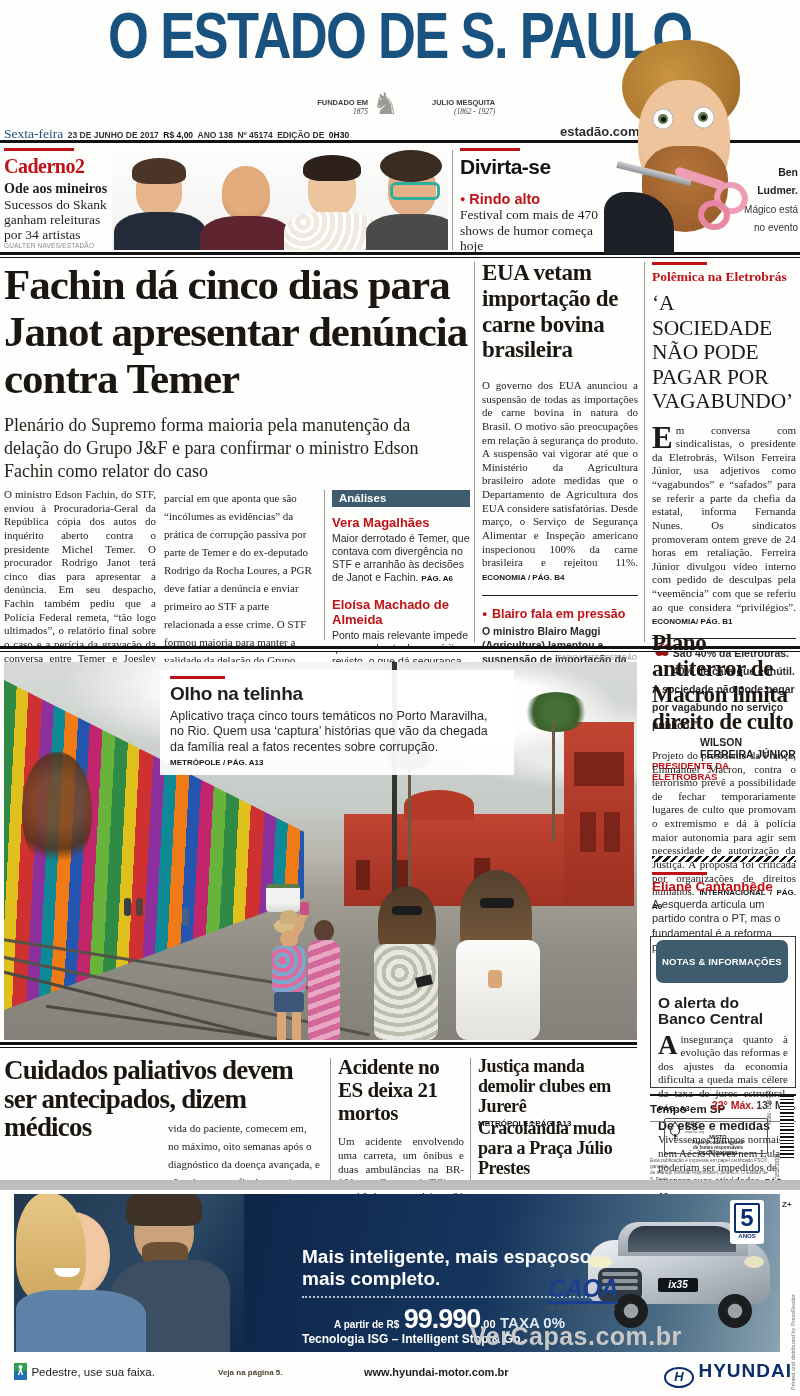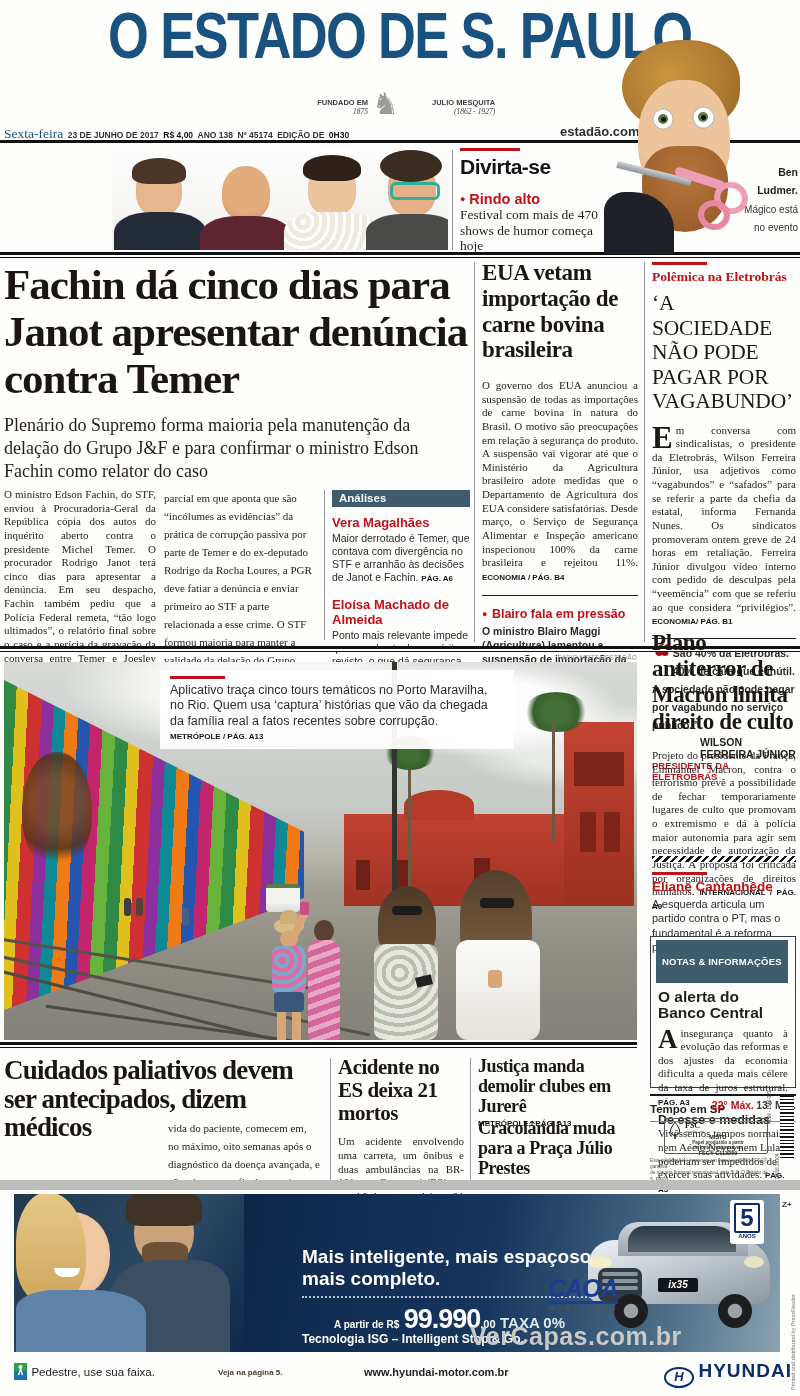--- a/index.html
+++ b/index.html
@@ -49,20 +49,27 @@
     <span style="font-size:8.5px;font-weight:700;color:#333;">23 DE JUNHO DE 2017</span>
     <span style="font-size:8.5px;font-weight:700;color:#111;">R$ 4,00</span>
     <span style="font-size:8.5px;font-weight:700;color:#333;">ANO 138</span>
     <span style="font-size:8.5px;font-weight:700;color:#333;">Nº 45174</span>
     <span style="font-size:8.5px;font-weight:700;color:#333;">EDIÇÃO DE</span>
     <span style="font-size:8.5px;font-weight:700;color:#111;">0H30</span>
     <span class="abs" style="left:556px;top:0;font-size:13px;font-weight:700;color:#2e2e2e;">estadão.com.br</span>
   </div>
   <div class="abs hrule" style="left:0;top:140px;width:800px;height:3px;"></div>
 
+  <div class="abs" style="left:4px;top:148px;width:110px;">
+    <div class="rule-red" style="width:70px;"></div>
+    <div class="serif red b" style="font-size:20px;letter-spacing:-.5px;">Caderno2</div>
+    <div class="serif b" style="font-size:14px;margin-top:3px;">Ode aos mineiros</div>
+    <div class="serif" style="font-size:13.5px;line-height:1.12;width:104px;">Sucessos do Skank ganham releituras por 34 artistas</div>
+    <div class="credit">GUALTER NAVES/ESTADÃO</div>
+  </div>
 
   <div class="abs" style="left:112px;top:150px;width:336px;height:100px;overflow:hidden;background:linear-gradient(#fdfdfd,#f2f1ee);">
     <div class="abs" style="left:6px;top:12px;width:84px;height:88px;">
       <div class="abs" style="left:18px;top:2px;width:46px;height:52px;border-radius:46% 46% 42% 42%;background:radial-gradient(circle at 50% 55%,#e8b68d 58%,#caa077 100%);"></div>
       <div class="abs" style="left:14px;top:-4px;width:54px;height:26px;border-radius:50% 50% 30% 30%;background:#4a3526;"></div>
       <div class="abs" style="left:-4px;top:50px;width:92px;height:50px;border-radius:40% 40% 0 0;background:#232a38;"></div>
     </div>
     <div class="abs" style="left:92px;top:16px;width:84px;height:88px;">
       <div class="abs" style="left:18px;top:0px;width:48px;height:54px;border-radius:48% 48% 42% 42%;background:radial-gradient(circle at 50% 45%,#e3ac7c 58%,#c2916a 100%);"></div>
       <div class="abs" style="left:-4px;top:50px;width:92px;height:50px;border-radius:40% 40% 0 0;background:#5e2430;"></div>
@@ -244,20 +251,21 @@
     <div class="abs" style="left:432px;top:216px;width:120px;height:162px;">
       <div class="abs" style="left:38px;top:2px;width:44px;height:48px;border-radius:48%;background:#e3b089;"></div>
       <div class="abs" style="left:24px;top:-8px;width:72px;height:90px;border-radius:50% 50% 26% 26%;background:linear-gradient(#53402e,#7a5c3d);"></div>
       <div class="abs" style="left:44px;top:20px;width:34px;height:10px;border-radius:4px;background:#1c1c1c;"></div>
       <div class="abs" style="left:20px;top:62px;width:84px;height:100px;border-radius:12px;background:linear-gradient(#fbfbf9,#e4e2dc);"></div>
       <div class="abs" style="left:52px;top:92px;width:14px;height:18px;background:#d9a678;border-radius:4px;"></div>
     </div>
 
     <div class="abs" style="left:156px;top:8px;width:334px;padding:6px 10px 8px;background:rgba(255,255,255,.94);">
       <div class="rule-red"></div>
+      <div class="sans b" style="font-size:19px;letter-spacing:-.3px;">Olho na telinha</div>
       <div class="sans" style="font-size:12.5px;line-height:1.22;margin-top:4px;color:#2c2c2c;">Aplicativo traça cinco tours temáticos no Porto Maravilha, no Rio. Quem usa ‘captura’ histórias que vão da chegada da família real a fatos recentes sobre corrupção.</div>
       <div class="pageref" style="margin-top:3px;">METRÓPOLE / PÁG. A13</div>
     </div>
   </div>
 
   <div class="abs" style="left:652px;top:630px;width:144px;">
     <div class="hl-serif" style="font-size:23px;line-height:1.14;font-weight:700;">Plano antiterror de Macron limita direito de culto</div>
     <div class="body-serif just" style="margin-top:14px;">
       <span>Projeto do presidente da França, Emmanuel Macron, contra o terrorismo prevê a possibilidade de fechar temporariamente lugares de culto que promovam o extremismo e dá à polícia maior autonomia para agir sem necessidade de autorização da Justiça. A proposta foi criticada por organizações de direitos humanos. </span><span class="pageref">INTERNACIONAL / PÁG. A9</span>
     </div>
@@ -265,21 +273,21 @@
   <div class="abs stripes" style="left:652px;top:856px;width:144px;height:6px;"></div>
   <div class="abs" style="left:652px;top:872px;width:144px;">
     <div class="rule-red"></div>
     <div class="sans b red" style="font-size:13.5px;">Eliane Cantanhêde</div>
     <div class="sans" style="font-size:11px;line-height:1.3;color:#2b2b2b;margin-top:3px;">
       <span>A esquerda articula um partido contra o PT, mas o fundamental é a reforma política. </span><span class="pageref">POLÍTICA / PÁG. A6</span>
     </div>
   </div>
 
   <div class="abs" style="left:650px;top:936px;width:146px;height:152px;border:1px solid #3c3c3c;box-sizing:border-box;padding:5px 7px;">
-    <div class="teal-bar" style="display:inline-block;font-size:9.5px;padding:16px 6px;margin:-2px 0 6px -2px;letter-spacing:.2px;">NOTAS &amp; INFORMAÇÕES</div>
+    <div class="teal-bar" style="display:inline-block;font-size:9.5px;padding:16px 6px;margin:-2px 0 12px -2px;letter-spacing:.2px;border-radius:7px;">NOTAS &amp; INFORMAÇÕES</div>
     <div class="sans b" style="font-size:15.5px;line-height:1.05;">O alerta do Banco Central</div>
     <div class="body-serif just" style="margin-top:5px;">
       <span class="dropcap" style="font-size:27px;">A</span><span>insegurança quanto à evolução das reformas e dos ajustes da economia dificulta a queda mais célere da taxa de juros estrutural. </span><span class="pageref">PÁG. A3</span>
     </div>
     <div class="sans b" style="font-size:12.5px;margin-top:5px;">De esse e medidas</div>
     <div class="body-serif">
       <span>Vivêssemos tempos normais, nem Aécio Neves nem Lula poderiam ser impedidos de exercer suas atividades. </span><span class="pageref">PÁG. A3</span>
     </div>
   </div>
 

